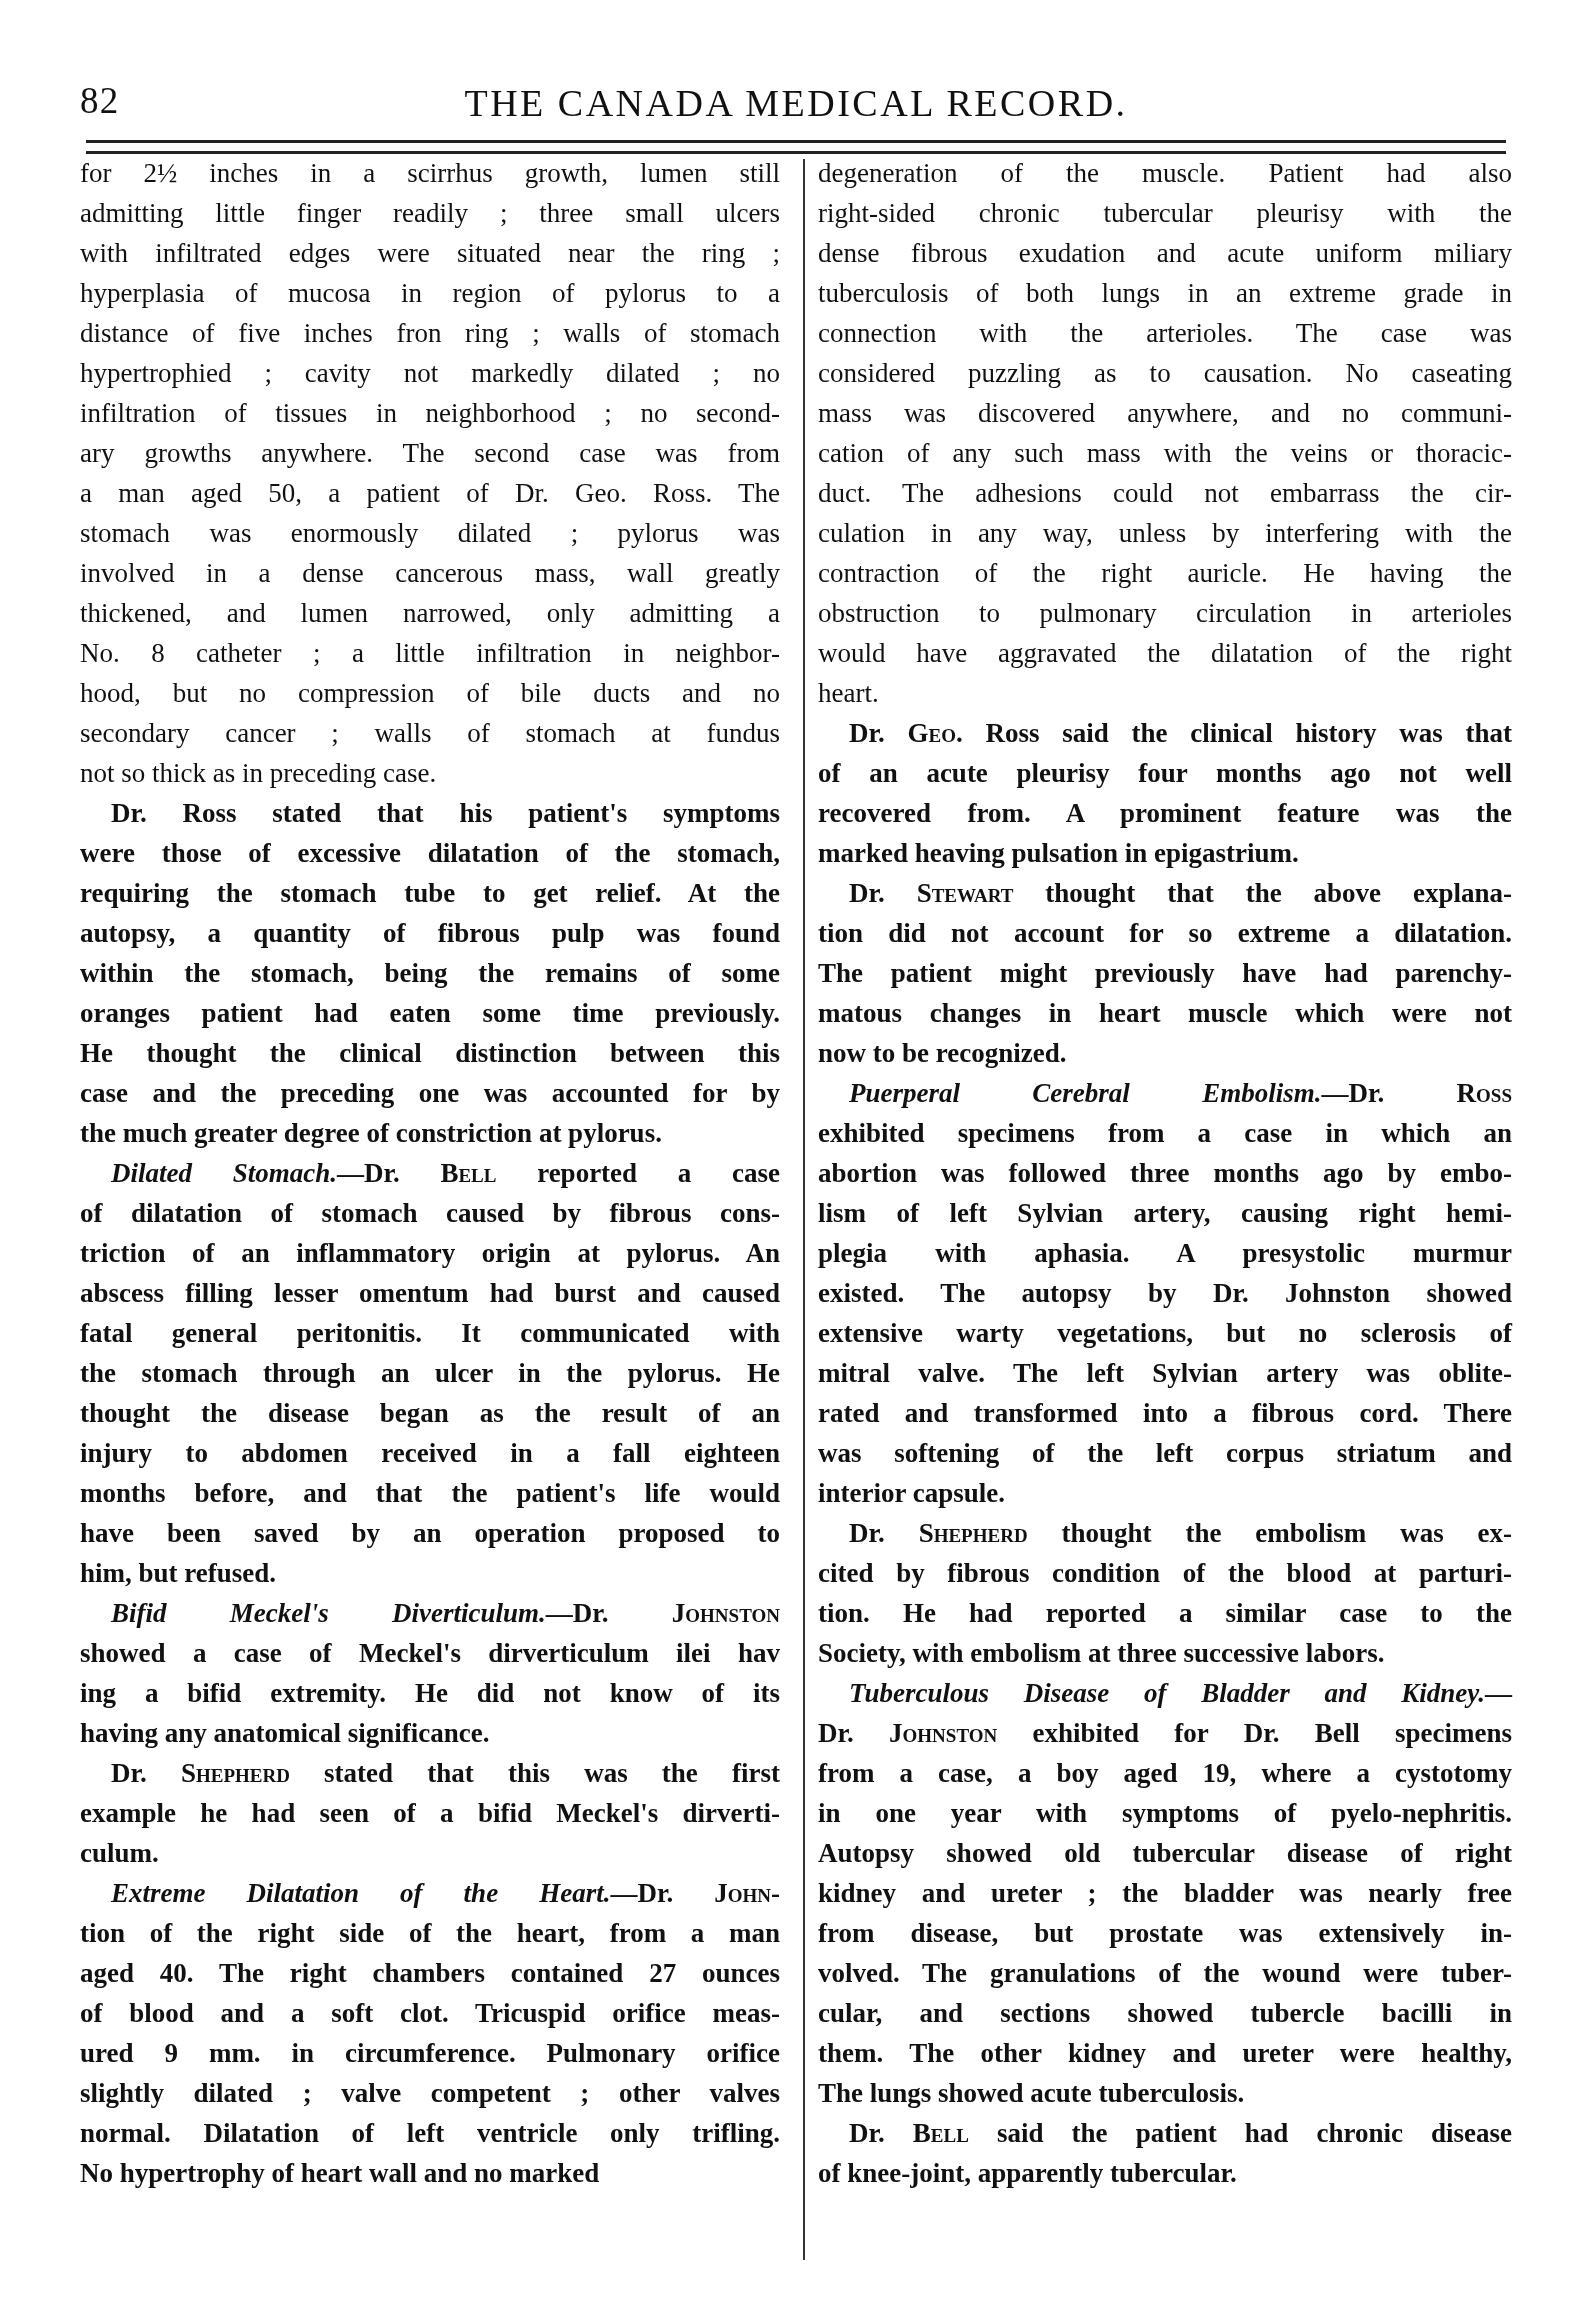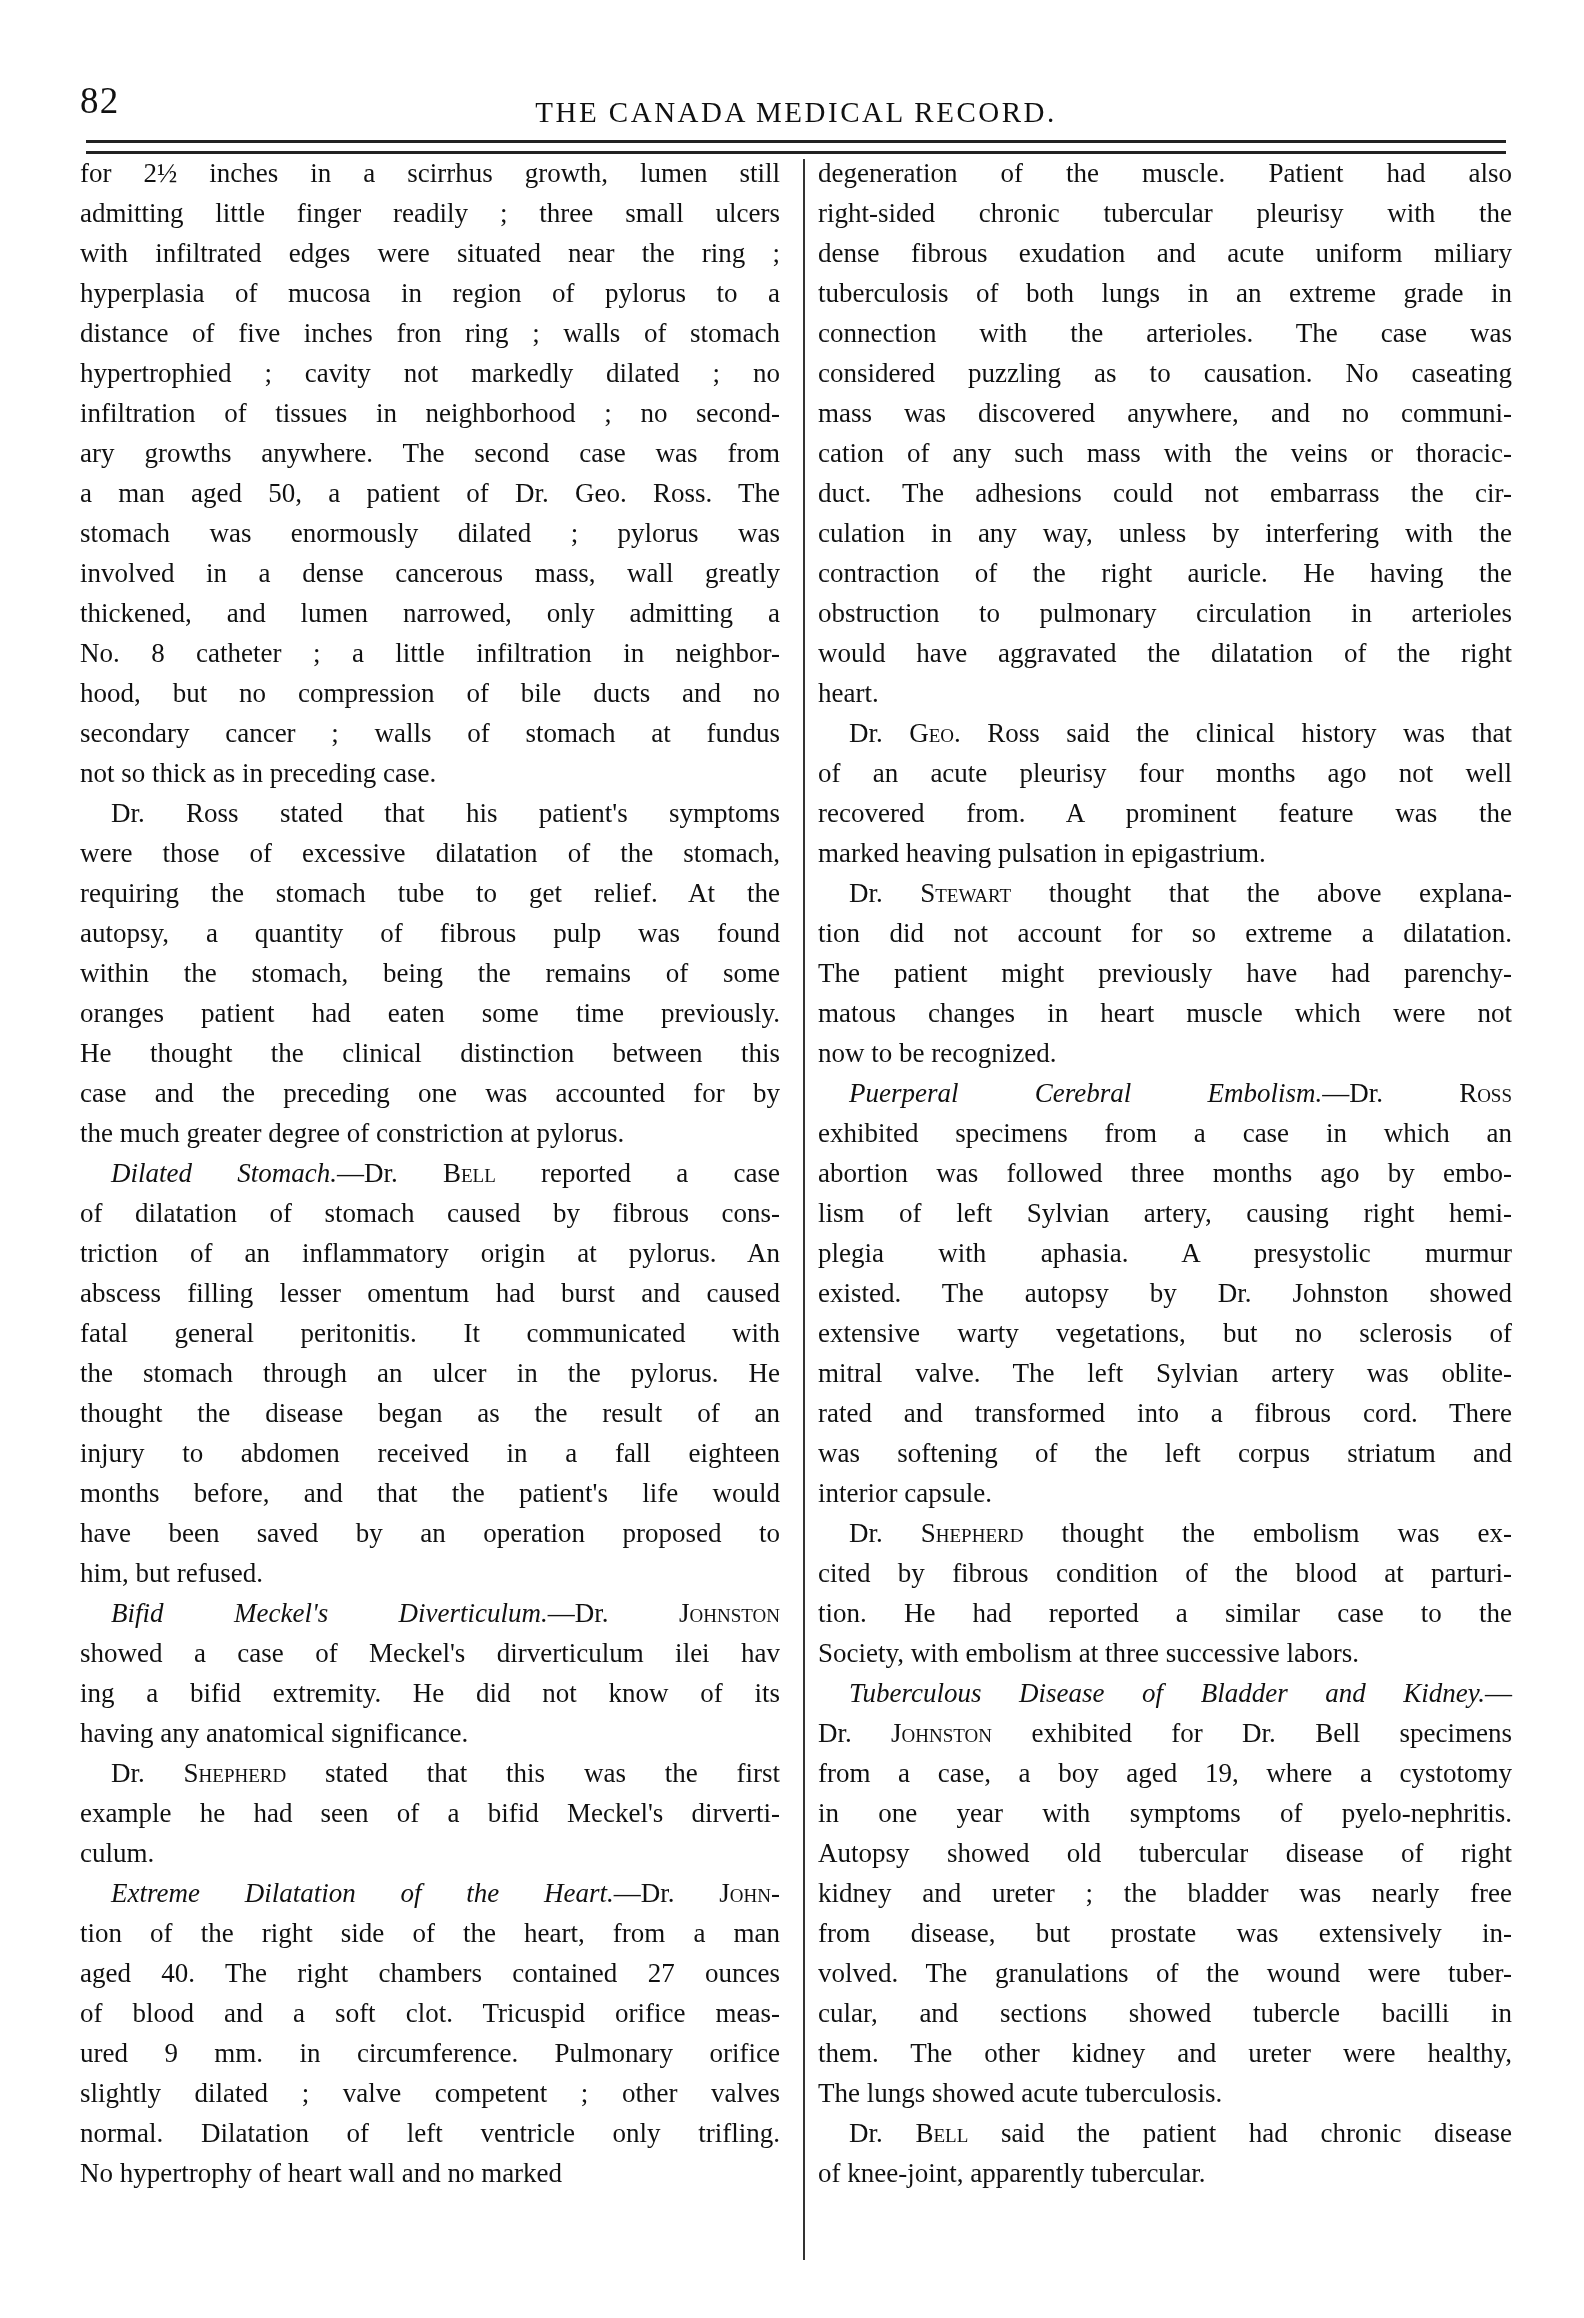--- a/index.html
+++ b/index.html
@@ -1,30 +1,30 @@
 <!DOCTYPE html>
 <html style="font-size:10.2px"><head>
 <meta charset="utf-8">
 <style>
   html, body { margin: 0; padding: 0; background: #ffffff; }
   body { width: 1585px; height: 2319px; position: relative; overflow: hidden;
          font-family: "Liberation Serif", "DejaVu Serif", serif; color: #111; }
   .header { position: absolute; left: 80px; top: 75px; width: 1432px; height: 57px; }
   .page-num { position: absolute; left: 0; top: 0; font-size: 37px; line-height: 51px; letter-spacing: 1.3px; }
-  .running-title { position: absolute; left: 0; right: 0; top: 15px; text-align: center;
-                   font-size: 29px; line-height: 45px; letter-spacing: 2.5px; font-variant: small-caps; text-transform: uppercase; }
+  .running-title { position: absolute; left: 0; right: 0; top: 6px; text-align: center;
+                   font-size: 38px; line-height: 45px; letter-spacing: 2.5px; font-variant: small-caps; text-transform: uppercase; }
   .rule { position: absolute; left: 86px; width: 1420px; height: 2.5px; background: #222; }
   .rule.r1 { top: 140px; }
   .rule.r2 { top: 151px; }
   .col-divider { position: absolute; left: 803px; top: 159px; width: 1.9px; height: 2101px; background: #333; }
   .column { position: absolute; top: 153px; width: 700px; font-size: 27px; line-height: 40px; text-align: justify; }
   .col-left { left: 80px; }
   .col-right { left: 818px; width: 694px; }
   .para { margin: 0; text-indent: 0; }
-  .para + .para { margin-top: 0; }
+  .para + .para { margin-top: 0; font-weight: bold; }
   .heading-it { font-style: italic; }
   .sc { font-variant: small-caps; }
   .line { display: block; text-align: justify; text-align-last: justify; white-space: nowrap; }
   .line.last { text-align-last: left; }
 </style>
 </head>
 <body>
 
 <div class="header">
   <span class="page-num">82</span>

